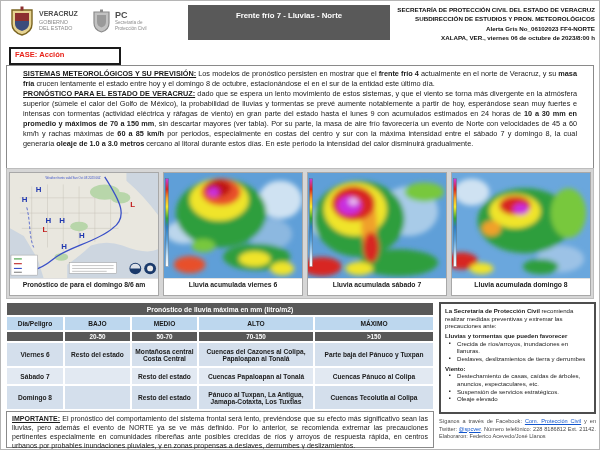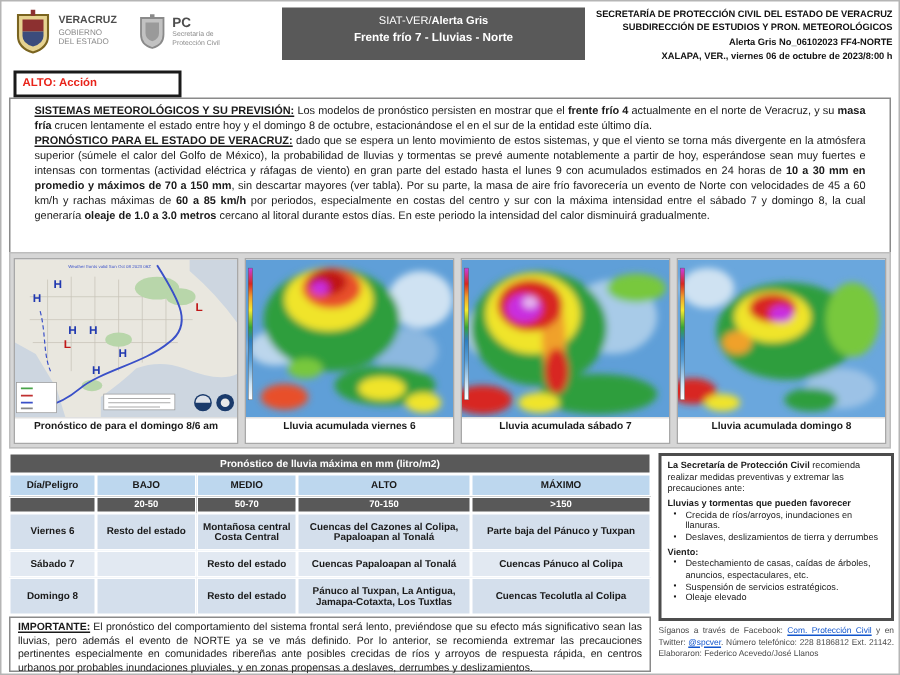--- a/index.html
+++ b/index.html
@@ -99,32 +99,31 @@
         <rect x="8" y="0.5" width="3" height="2.5" fill="#8a8a8a"></rect>
       </svg>
       <div>
         <div class="pc-abbr">PC</div>
         <div class="pc-sub">Secretaría de Protección Civil</div>
       </div>
     </div>
   </div>
 
   <div class="title-box">
-    <div class="l1"><span>SIAT-VER/</span><span class="b">Alerta Gris</span></div>
     <div class="l2">Frente frío 7 - Lluvias - Norte</div>
   </div>
 
   <div class="hdr-right">
     <div>SECRETARÍA DE PROTECCIÓN CIVIL DEL ESTADO DE VERACRUZ</div>
     <div>SUBDIRECCIÓN DE ESTUDIOS Y PRON. METEOROLÓGICOS</div>
     <div>Alerta Gris No_06102023 FF4-NORTE</div>
     <div>XALAPA, VER., viernes 06 de octubre de 2023/8:00 h</div>
   </div>
 
-  <div class="fase">ALTO: Acción</div>
+  <div class="fase">FASE: Acción</div>
 
   <div class="main-box">
     <div><span class="bu">SISTEMAS METEOROLÓGICOS Y SU PREVISIÓN:</span><span> Los modelos de pronóstico persisten en mostrar que el </span><span class="b">frente frío 4</span><span> actualmente en el norte de Veracruz, y su </span><span class="b">masa fría</span><span> crucen lentamente el estado entre hoy y el domingo 8 de octubre, estacionándose el en el sur de la entidad este último día.</span></div>
     <div><span class="bu">PRONÓSTICO PARA EL ESTADO DE VERACRUZ:</span><span> dado que se espera un lento movimiento de estos sistemas, y que el viento se torna más divergente en la atmósfera superior (súmele el calor del Golfo de México), la probabilidad de lluvias y tormentas se prevé aumente notablemente a partir de hoy, esperándose sean muy fuertes e intensas con tormentas (actividad eléctrica y ráfagas de viento) en gran parte del estado hasta el lunes 9 con acumulados estimados en 24 horas de </span><span class="b">10 a 30 mm en promedio y máximos de 70 a 150 mm</span><span>, sin descartar mayores (ver tabla). Por su parte, la masa de aire frío favorecería un evento de Norte con velocidades de 45 a 60 km/h y rachas máximas de </span><span class="b">60 a 85 km/h</span><span> por periodos, especialmente en costas del centro y sur con la máxima intensidad entre el sábado 7 y domingo 8, la cual generaría </span><span class="b">oleaje de 1.0 a 3.0 metros</span><span> cercano al litoral durante estos días. En este periodo la intensidad del calor disminuirá gradualmente.</span></div>
   </div>
 
   <div class="maps-strip">
 
     <div class="map-panel w1">
       <div class="map-img">

